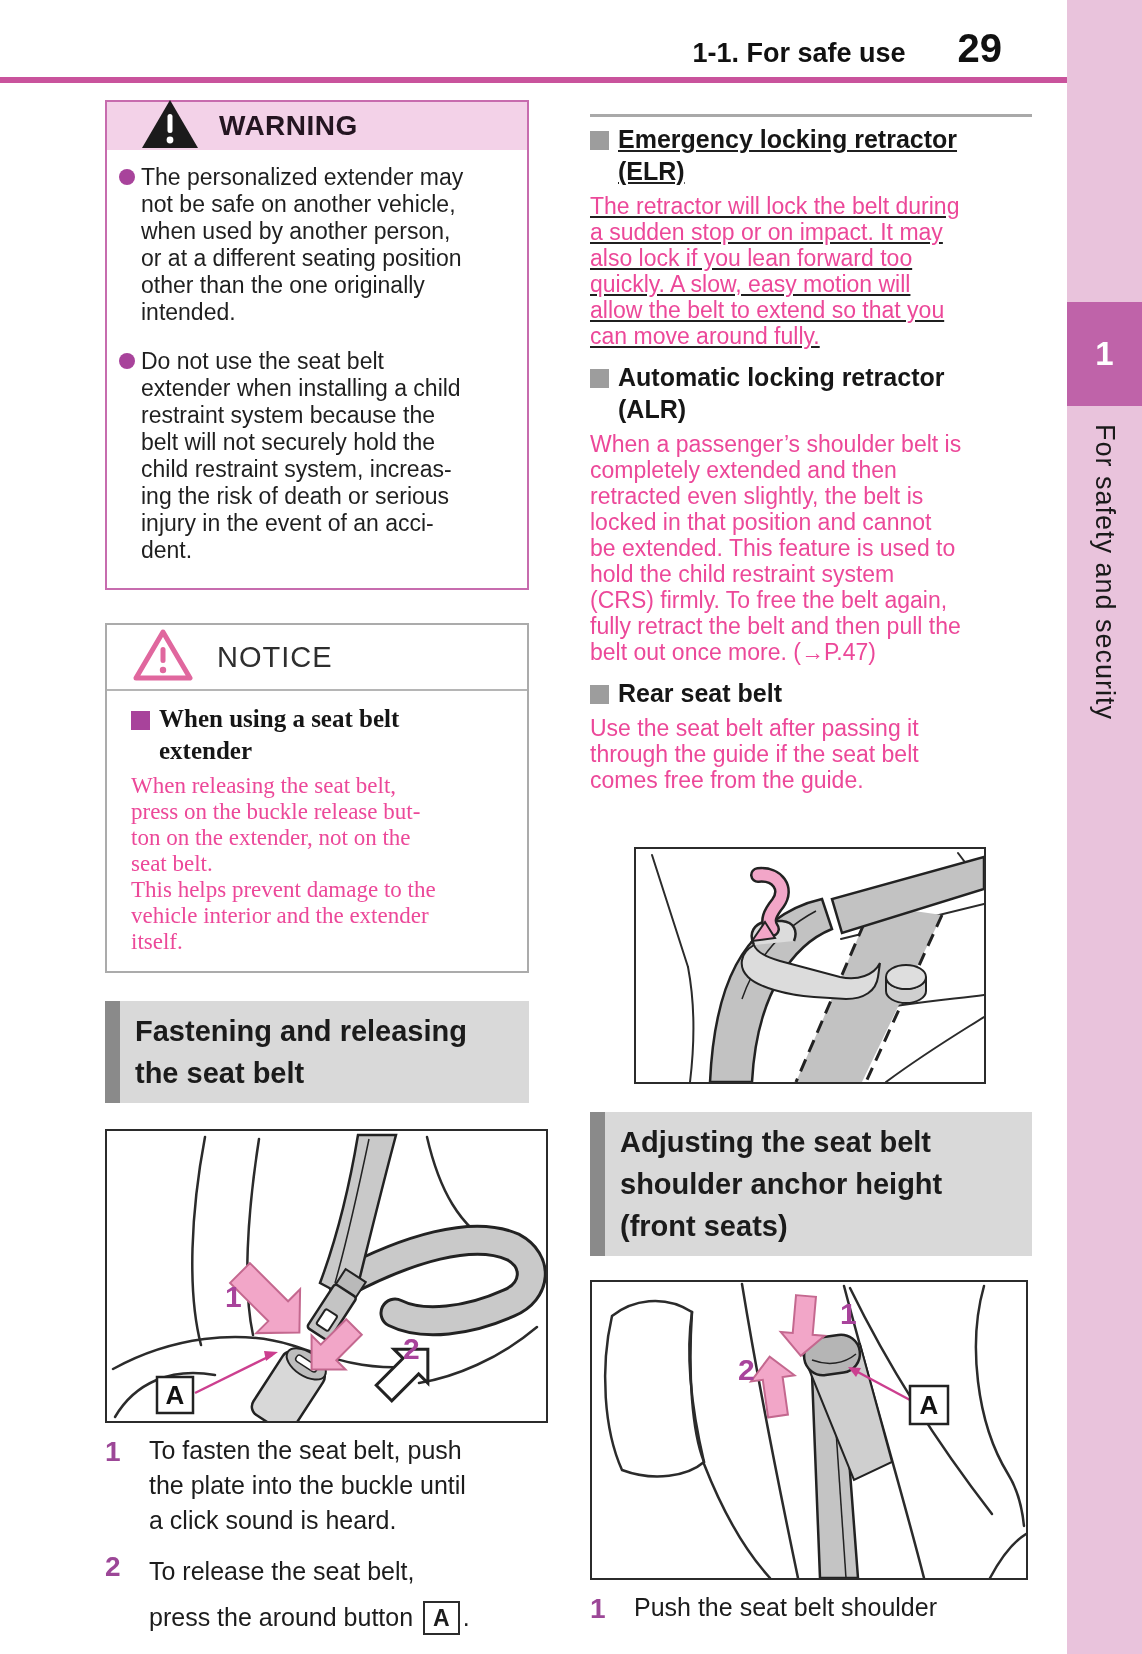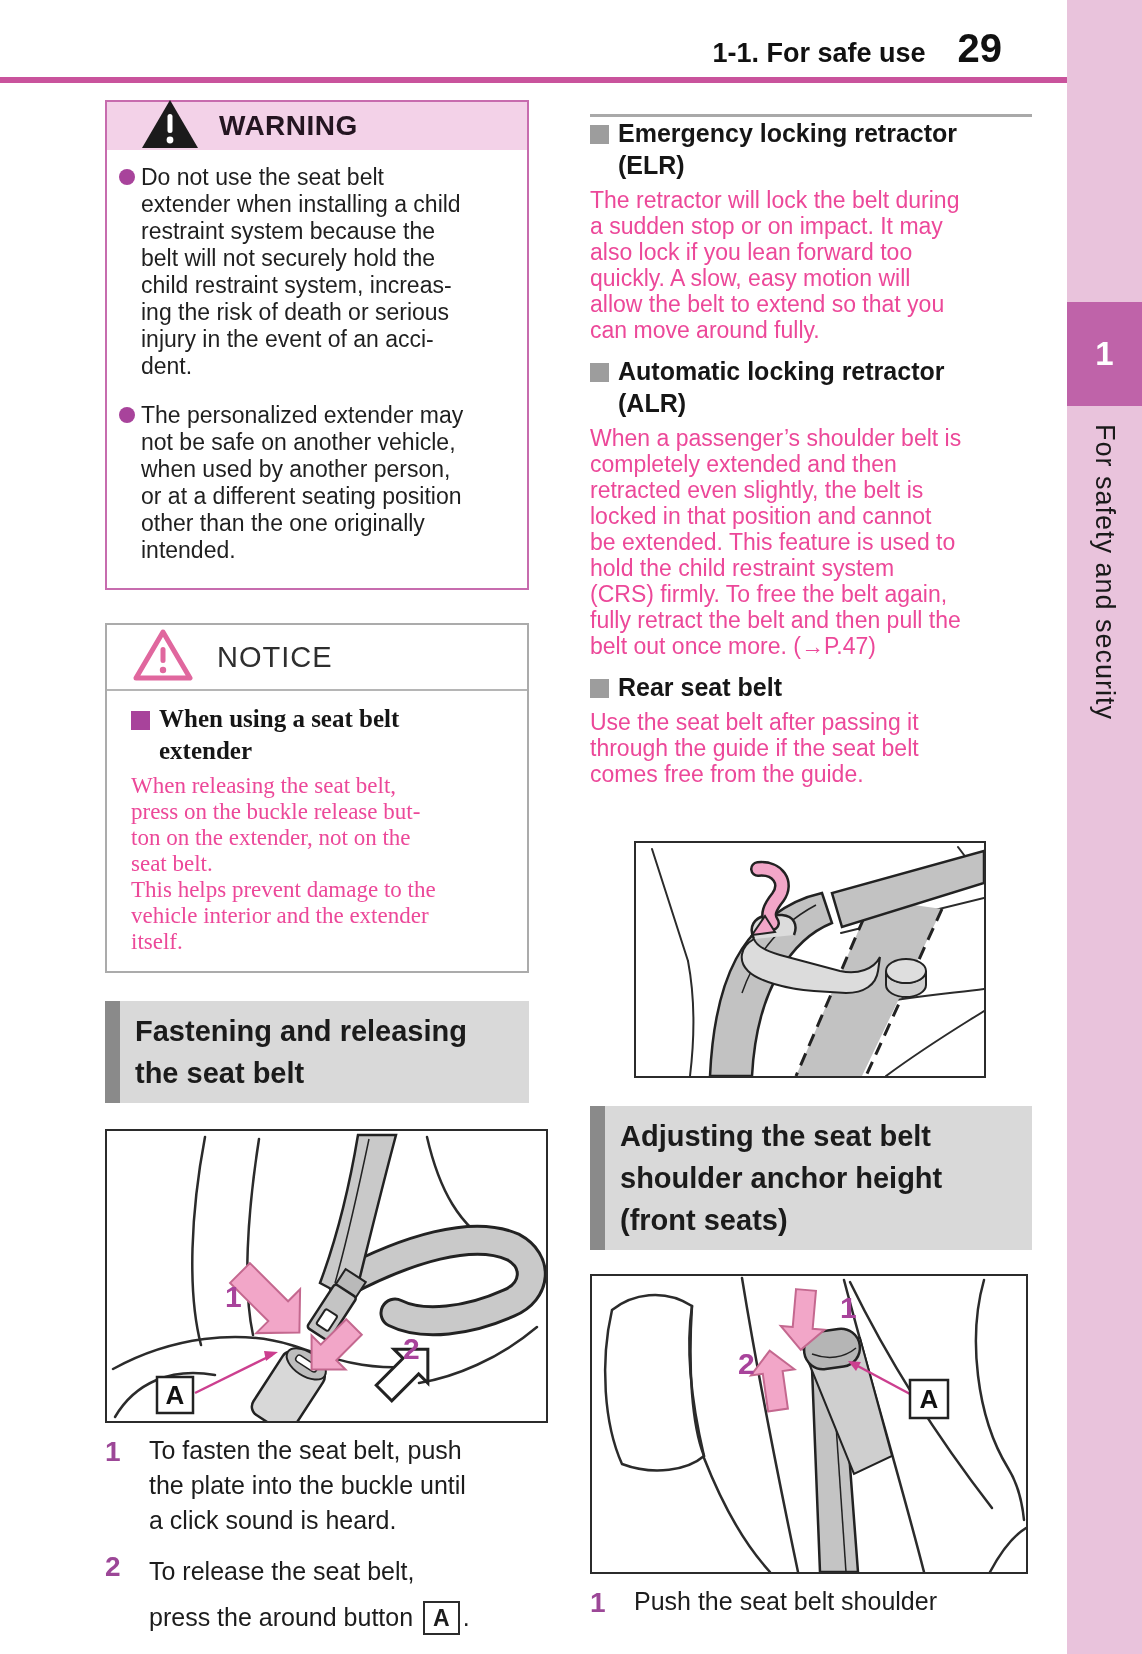--- a/index.html
+++ b/index.html
@@ -2,21 +2,21 @@
 <html><head>
 <meta charset="utf-8">
 <style>
   html,body{margin:0;padding:0;background:#fff;}
   .page{position:relative;width:1142px;height:1654px;background:#fff;overflow:hidden;
         font-family:"Liberation Sans",sans-serif;color:#1f1f1f;}
   .lines{white-space:pre-line;}
 
   
   .title-row{position:absolute;top:26px;left:0;right:140px;display:flex;
-             justify-content:flex-end;align-items:baseline;gap:32px;}
+             justify-content:flex-end;align-items:baseline;gap:52px;}
   .sec-title{font-size:27px;font-weight:bold;color:#111;}
   .page-num{font-size:40px;font-weight:bold;color:#111;}
   .pink-rule{position:absolute;top:77px;left:0;width:1067px;height:6px;background:#c9539c;}
 
   
   .sidebar{position:absolute;top:0;right:0;width:75px;height:1654px;background:#e9c3dc;}
   .chapter-tab{position:absolute;top:302px;left:0;width:75px;height:104px;background:#bf63a9;
                color:#fff;font-size:33px;font-weight:bold;display:flex;align-items:center;justify-content:center;}
   .side-label{position:absolute;top:424px;left:50%;transform:translateX(-50%);
               writing-mode:vertical-rl;font-size:27px;color:#1a1a1a;letter-spacing:1px;}
@@ -70,21 +70,21 @@
   .step{display:flex;margin-top:10px;}
   .step-num{flex:0 0 44px;font-size:28px;font-weight:bold;color:#9c4797;padding-top:3px;}
   .step-text{font-size:25px;line-height:35px;color:#1c1c1c;}
   .step-text.tall{line-height:46px;}
   .abox{display:inline-block;border:2px solid #2b2b2b;padding:0 8px;font-weight:bold;
         font-size:23px;line-height:30px;margin:0 3px;vertical-align:baseline;}
 
   
   .gray-rule{margin-top:14px;height:3px;background:#a9a9a9;}
   .rsec{margin-top:12px;}
-  .rsec.first{margin-top:0;}
+  .rsec.first{margin-top:6px;text-decoration:underline;}
 </style>
 </head>
 <body>
 
 <div class="page">
 
   <div class="title-row">
     <div class="sec-title">1-1. For safe use</div>
     <div class="page-num">29</div>
   </div>
@@ -104,37 +104,37 @@
             <polygon points="29,1 57,49 1,49" fill="#1b1b1b"></polygon>
             <rect x="26.5" y="15" width="5" height="19" rx="2.5" fill="#fff"></rect>
             <circle cx="29" cy="41" r="3.4" fill="#fff"></circle>
           </svg>
         </span>
         <span class="warning-title">WARNING</span>
       </div>
       <div class="warning-body">
         <div class="bullet">
           <span class="bullet-dot"></span>
+          <div class="bullet-text lines">The personalized extender may
+not be safe on another vehicle,
+when used by another person,
+or at a different seating position
+other than the one originally
+intended.</div>
+        </div>
+        <div class="bullet">
+          <span class="bullet-dot"></span>
           <div class="bullet-text lines">Do not use the seat belt
 extender when installing a child
 restraint system because the
 belt will not securely hold the
 child restraint system, increas-
 ing the risk of death or serious
 injury in the event of an acci-
 dent.</div>
-        </div>
-        <div class="bullet">
-          <span class="bullet-dot"></span>
-          <div class="bullet-text lines">The personalized extender may
-not be safe on another vehicle,
-when used by another person,
-or at a different seating position
-other than the one originally
-intended.</div>
         </div>
       </div>
     </div>
 
     <div class="notice-box">
       <div class="notice-head">
         <span>
           <svg width="60" height="52" viewBox="0 0 60 52">
             <polygon points="30,3 57,49 3,49" fill="#fff" stroke="#e0679e" stroke-width="5" stroke-linejoin="round"></polygon>
             <rect x="27.5" y="18" width="5" height="16" rx="2.5" fill="#e0679e"></rect>

